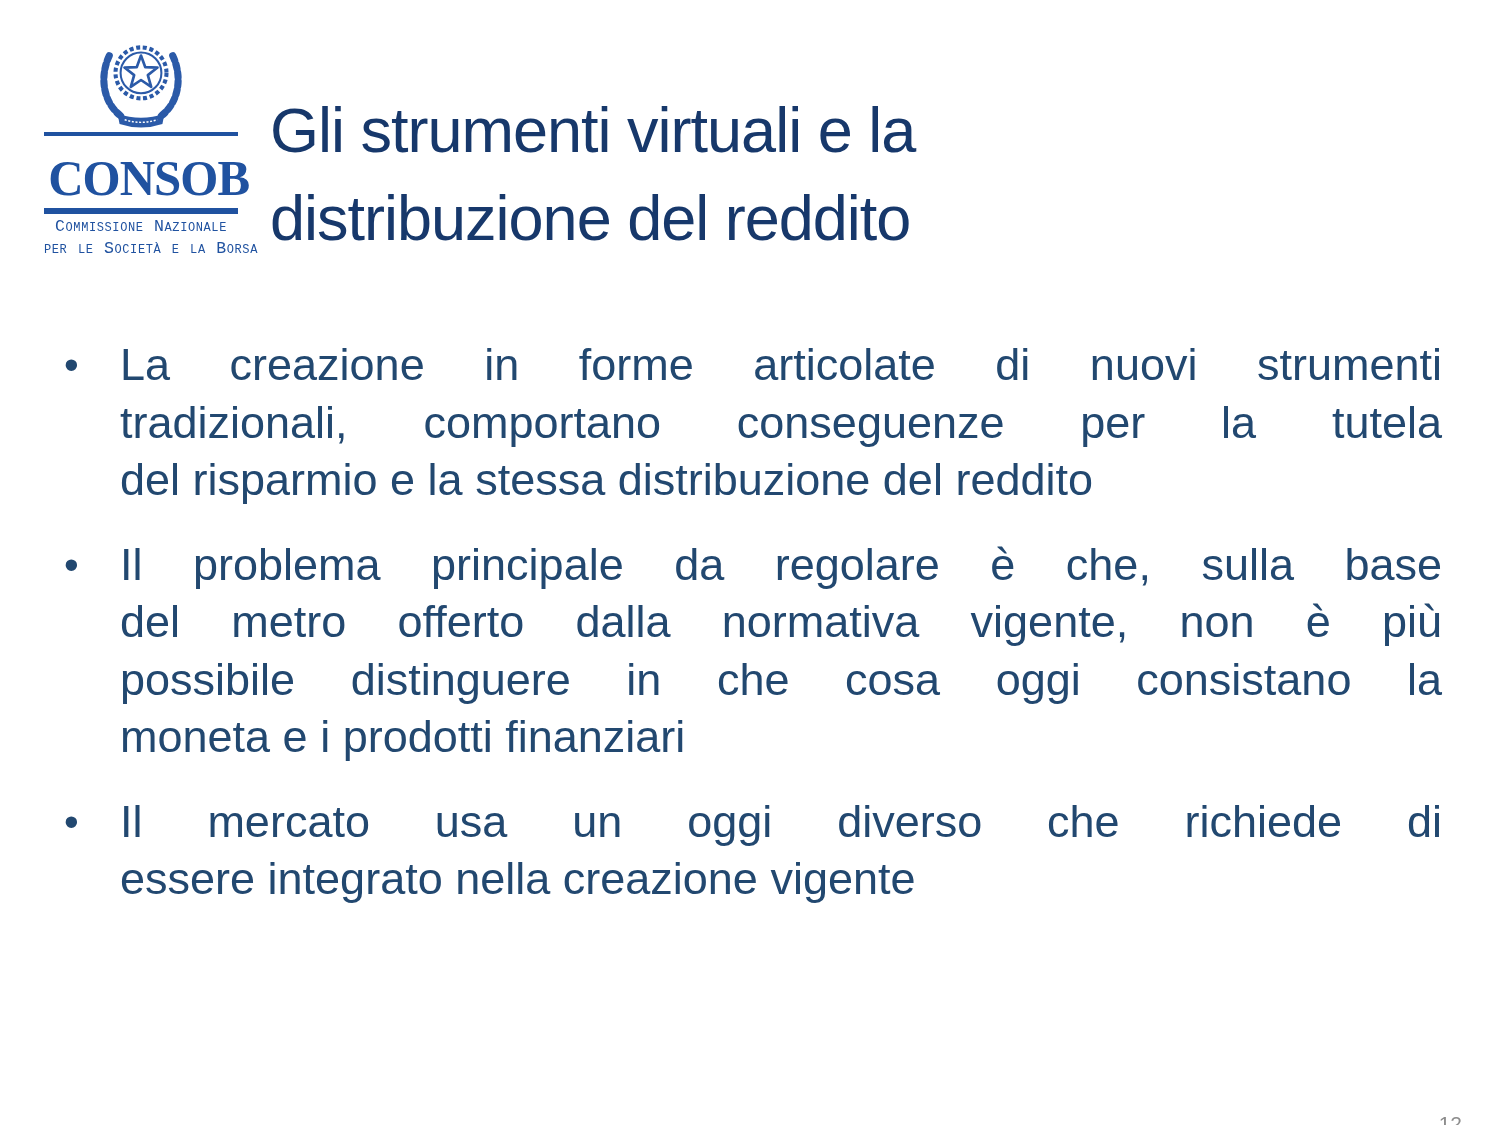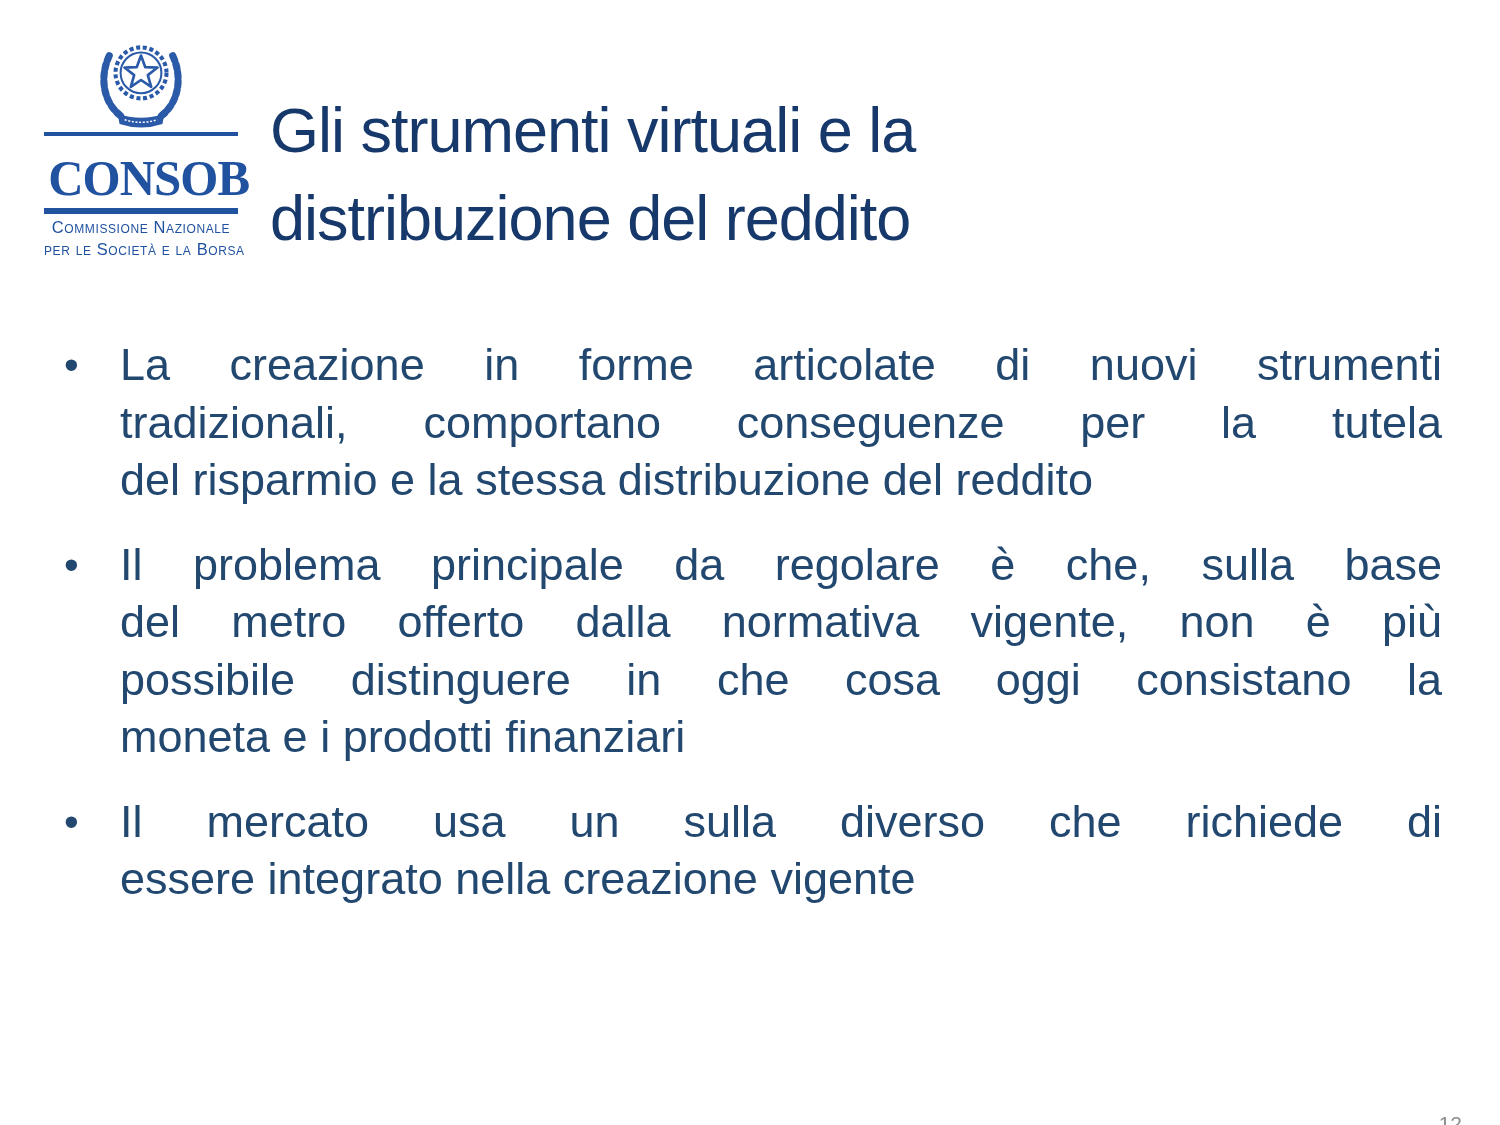--- a/index.html
+++ b/index.html
@@ -34,21 +34,21 @@
     font-size: 51px;
     line-height: 56px;
     letter-spacing: -1px;
     color: var(--logo-blue);
     display: inline-block;
     transform: scaleX(0.96);
     transform-origin: center;
   }
   .logo-sub {
     margin-top: 4px;
-    font-family: Liberation Sans, sans-serif;
+    font-family: Liberation Mono, monospace;
     font-variant: small-caps;
     font-size: 16.5px;
     line-height: 18px;
     letter-spacing: 0.6px;
     text-align: center;
     color: var(--logo-blue);
     white-space: nowrap;
   }
 
   
@@ -133,19 +133,19 @@
       <div class="lines">
         <div class="line j"><span>Il problema principale da regolare è che, sulla base</span></div>
         <div class="line j"><span>del metro offerto dalla normativa vigente, non è più</span></div>
         <div class="line j"><span>possibile distinguere in che cosa oggi consistano la</span></div>
         <div class="line"><span>moneta e i prodotti finanziari</span></div>
       </div>
     </div>
     <div class="bullet">
       <span class="marker">•</span>
       <div class="lines">
-        <div class="line j"><span>Il mercato usa un sulla diverso che richiede di</span></div>
+        <div class="line j"><span>Il mercato usa un oggi diverso che richiede di</span></div>
         <div class="line"><span>essere integrato nella creazione vigente</span></div>
       </div>
     </div>
   </div>
 
 <div class="page-number">12</div>
 
 </body></html>

